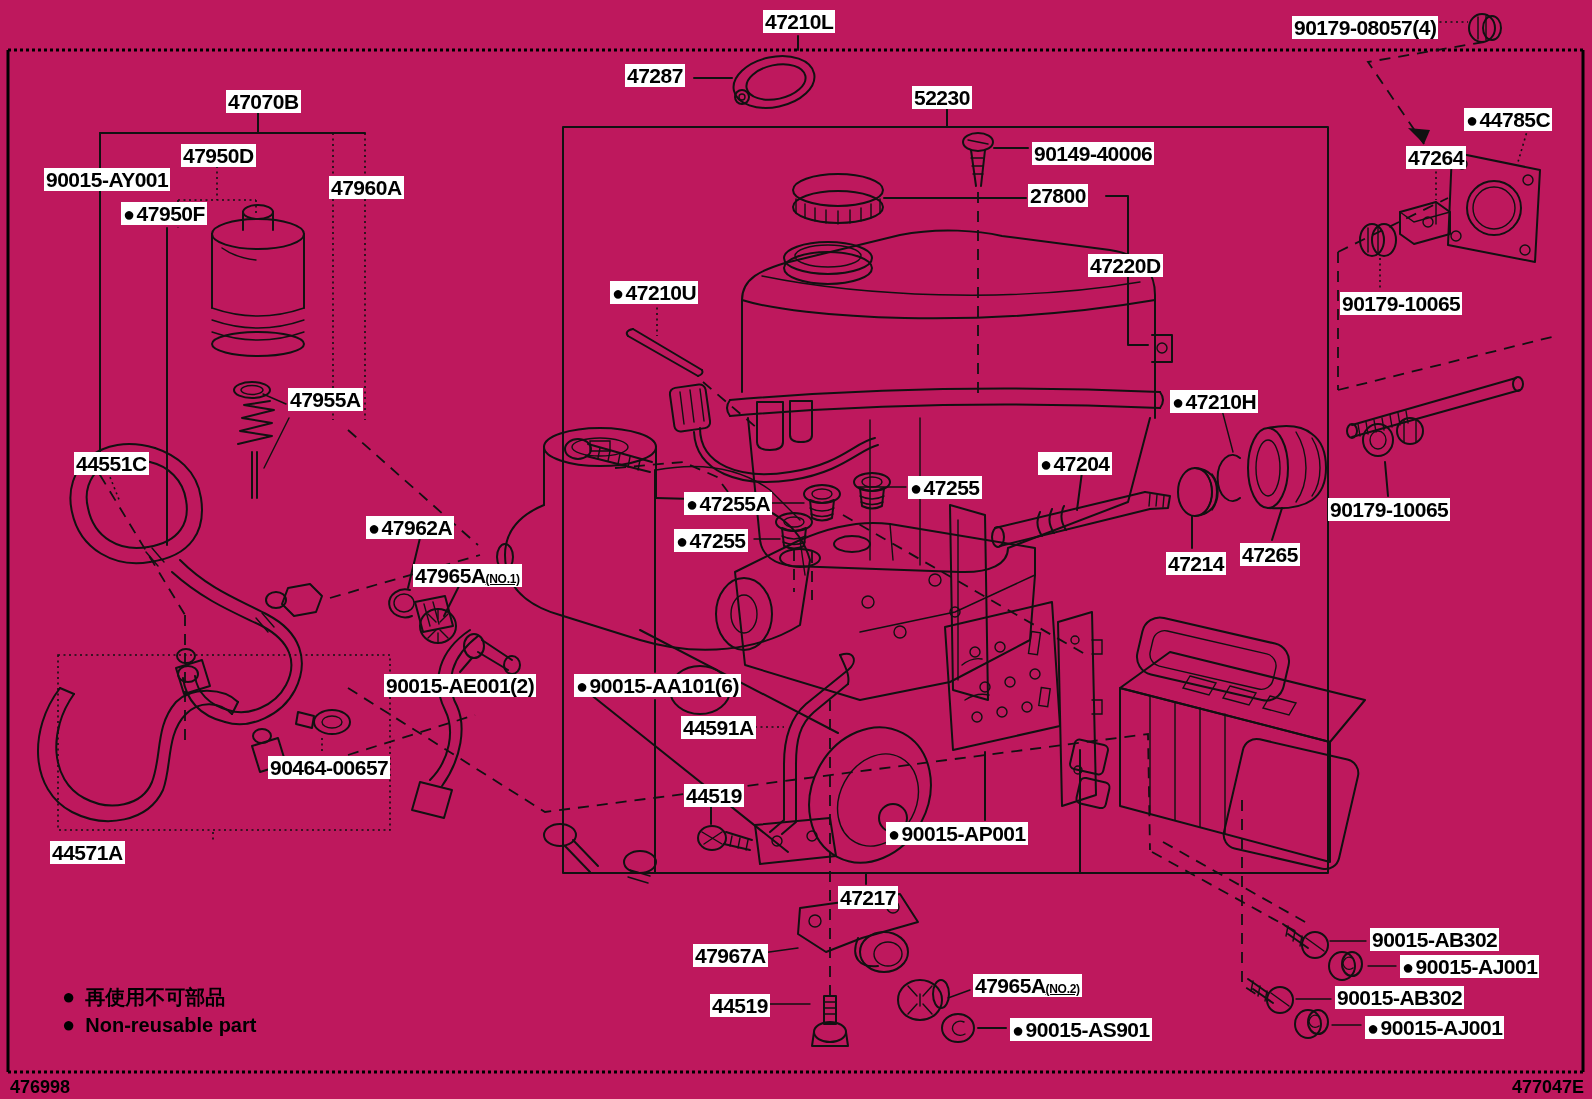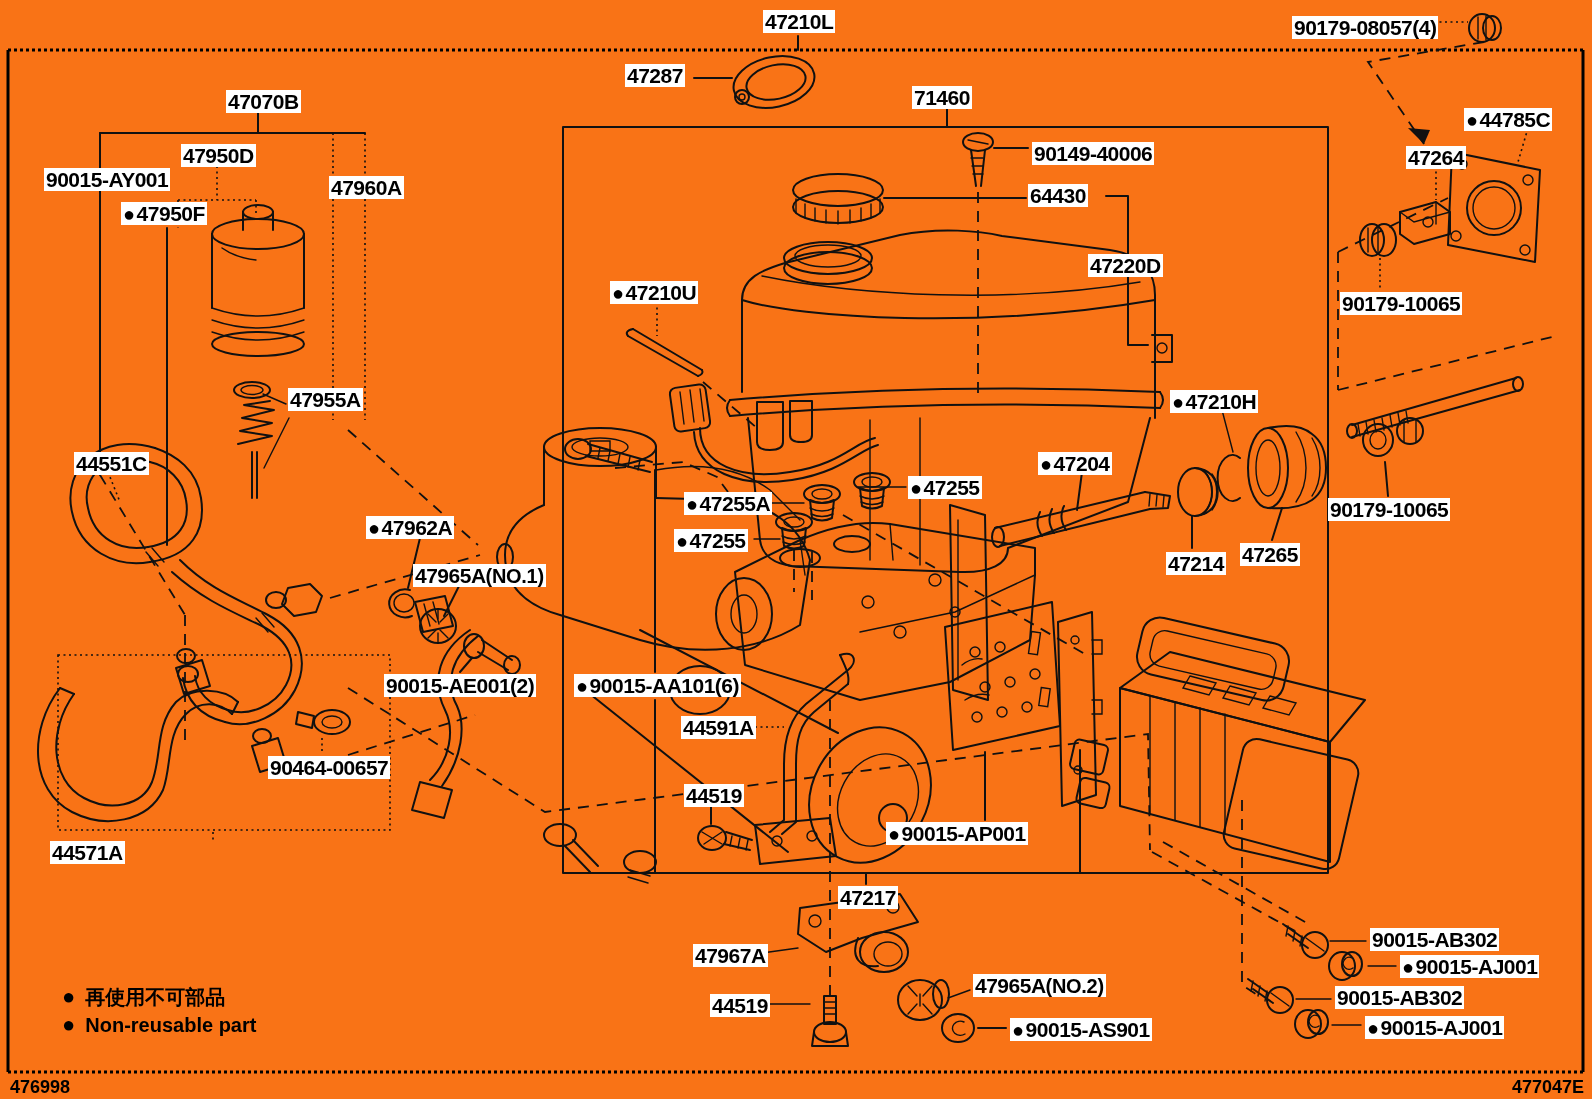--- a/index.html
+++ b/index.html
@@ -1,30 +1,30 @@
 <!DOCTYPE html>
 <html><head>
 <meta charset="utf-8">
 <style>
   html,body{margin:0;padding:0;background:#fff;}
-  .stage{position:relative;width:1592px;height:1099px;background:#f97316;
+  .stage{position:relative;width:1592px;height:1099px;background:#be185d;
          font-family:"Liberation Sans",sans-serif;overflow:hidden;color:#000;}
   .art{position:absolute;left:0;top:0;}
   .art *{vector-effect:non-scaling-stroke;}
   .s{stroke:#111;stroke-width:2;fill:none;stroke-linecap:round;stroke-linejoin:round;}
   .t{stroke:#111;stroke-width:1.4;fill:none;stroke-linecap:round;}
   .dot{stroke:#111;stroke-width:1.6;fill:none;stroke-dasharray:2 3.5;}
   .dash{stroke:#111;stroke-width:1.8;fill:none;stroke-dasharray:11 8;}
   .bdr{stroke:#000;stroke-width:3;fill:none;}
   .bdot{stroke:#000;stroke-width:3;fill:none;stroke-dasharray:3 3;}
   .fb{fill:#111;stroke:none;}
   .lbl{position:absolute;font-weight:700;font-size:21px;line-height:1;
        letter-spacing:-0.5px;white-space:nowrap;background:#fff;padding:1px 2px;}
   .lbl .dotg{font-size:20px;margin-right:2px;}
-  .lbl .sfx{font-size:20px;letter-spacing:-0.3px;}
+  .lbl .sfx{font-size:12px;letter-spacing:-0.3px;text-decoration:underline;}
   .legend-row{position:absolute;font-weight:700;font-size:20px;line-height:1;white-space:nowrap;}
   .legend-row .dotg{font-size:22px;margin-right:10px;}
   .corner{position:absolute;font-weight:700;font-size:18px;line-height:1;}
 </style>
 </head>
 <body>
 
 <div class="stage">
 
 <svg class="art" width="1592" height="1099" viewBox="0 0 1592 1099">
@@ -404,28 +404,28 @@
     <path class="dash" d="M348,430 L478,545"></path>
     <path class="dash" d="M330,598 L480,555"></path>
     <path class="dash" d="M348,755 L475,715"></path>
     <path class="dash" d="M843,515 L1090,657"></path>
   </g>
 </svg>
 
 <div class="lbl" style="left:763px;top:10px"><span>47210L</span></div>
 <div class="lbl" style="left:1292px;top:16px"><span>90179-08057(4)</span></div>
 <div class="lbl" style="left:625px;top:64px"><span>47287</span></div>
-<div class="lbl" style="left:912px;top:86px"><span>71460</span></div>
+<div class="lbl" style="left:912px;top:86px"><span>52230</span></div>
 <div class="lbl" style="left:226px;top:90px"><span>47070B</span></div>
 <div class="lbl" style="left:181px;top:144px"><span>47950D</span></div>
 <div class="lbl" style="left:44px;top:168px"><span>90015-AY001</span></div>
 <div class="lbl" style="left:121px;top:202px"><span class="dotg">●</span><span>47950F</span></div>
 <div class="lbl" style="left:329px;top:176px"><span>47960A</span></div>
 <div class="lbl" style="left:1032px;top:142px"><span>90149-40006</span></div>
-<div class="lbl" style="left:1028px;top:184px"><span>64430</span></div>
+<div class="lbl" style="left:1028px;top:184px"><span>27800</span></div>
 <div class="lbl" style="left:1088px;top:254px"><span>47220D</span></div>
 <div class="lbl" style="left:610px;top:281px"><span class="dotg">●</span><span>47210U</span></div>
 <div class="lbl" style="left:1464px;top:108px"><span class="dotg">●</span><span>44785C</span></div>
 <div class="lbl" style="left:1406px;top:146px"><span>47264</span></div>
 <div class="lbl" style="left:1340px;top:292px"><span>90179-10065</span></div>
 <div class="lbl" style="left:288px;top:388px"><span>47955A</span></div>
 <div class="lbl" style="left:74px;top:452px"><span>44551C</span></div>
 <div class="lbl" style="left:1170px;top:390px"><span class="dotg">●</span><span>47210H</span></div>
 <div class="lbl" style="left:1038px;top:452px"><span class="dotg">●</span><span>47204</span></div>
 <div class="lbl" style="left:908px;top:476px"><span class="dotg">●</span><span>47255</span></div>

